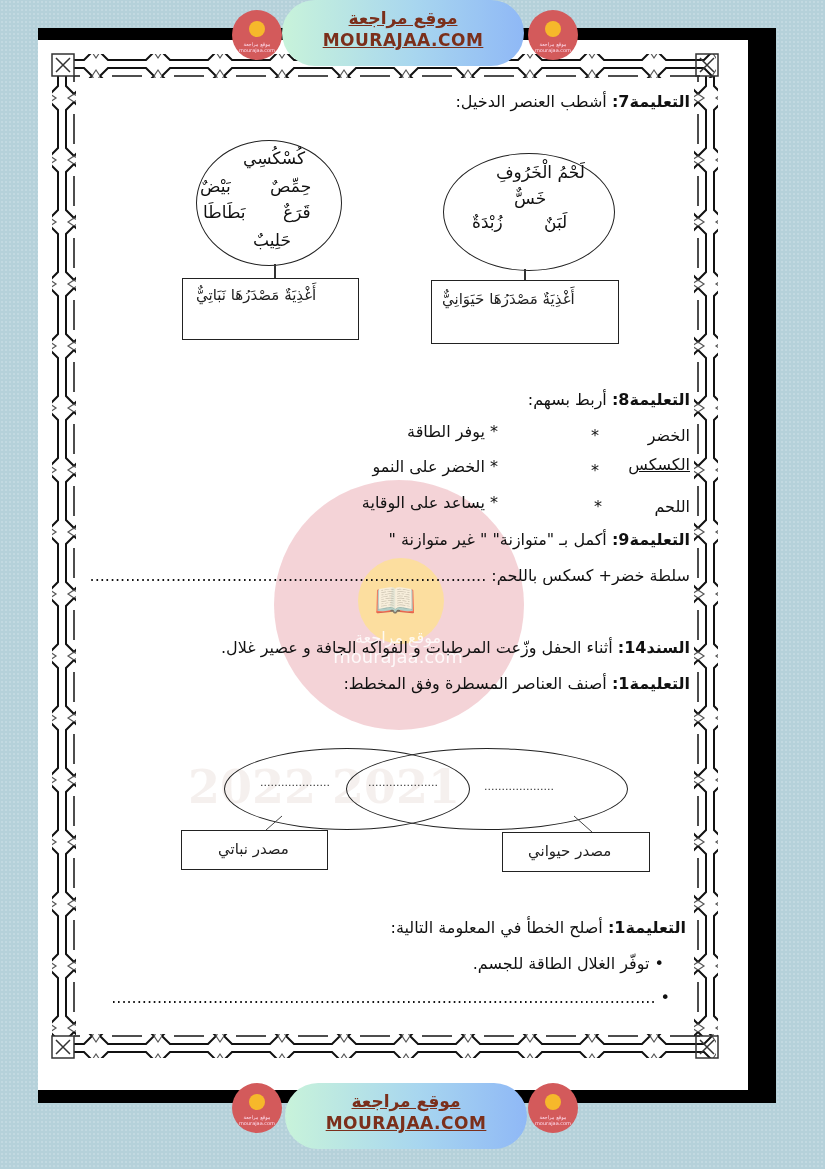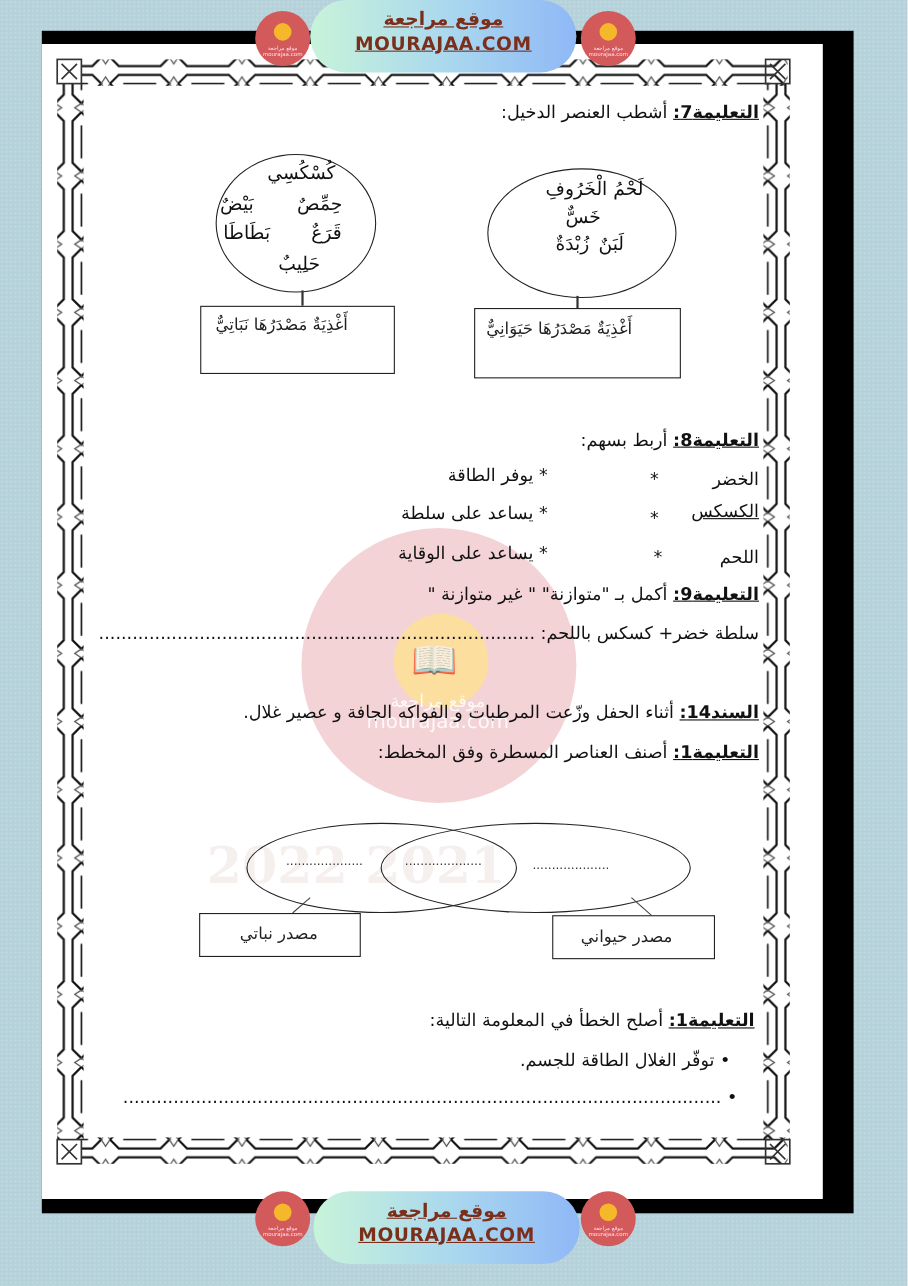--- a/index.html
+++ b/index.html
@@ -16,21 +16,21 @@
 
   .wm-circle { position:absolute; left:236px; top:440px; width:250px; height:250px; border-radius:50%; background:rgba(226,140,150,0.38); }
   .wm-inner { position:absolute; left:320px; top:518px; width:86px; height:86px; border-radius:50%; background:rgba(255,226,140,0.75); }
   .wm-book { position:absolute; left:336px; top:540px; font-size:34px; color:#b79b6a; opacity:0.7; }
   .wm-text1 { position:absolute; left:300px; top:588px; width:120px; text-align:center; color:rgba(255,255,255,0.85); font-size:16px; direction:rtl; }
   .wm-text2 { position:absolute; left:270px; top:606px; width:180px; text-align:center; color:rgba(255,255,255,0.85); font-size:18px; }
   .faint { position:absolute; color:rgba(200,170,160,0.18); font-family:"DejaVu Serif", serif; font-weight:bold; }
 
   .rtl { direction:rtl; unicode-bidi:embed; }
   .line { position:absolute; color:#111; font-size:16px; white-space:nowrap; }
-  .label-u { font-weight:bold; text-decoration:underline; }
+  .label-u { font-weight:bold; }
   .ul { }
 
   .ellipse { position:absolute; border:1.5px solid #222; border-radius:50%; }
   .box { position:absolute; border:1.5px solid #222; background:#fff; }
   .box-text { position:absolute; font-size:15px; color:#222; direction:rtl; white-space:nowrap; }
   .food { position:absolute; font-size:17px; color:#111; direction:rtl; white-space:nowrap; }
   .stem { position:absolute; width:1.5px; background:#333; }
   .dots { position:absolute; font-size:11px; color:#333; letter-spacing:0; white-space:nowrap; }
 
   .banner { position:absolute; width:242px; height:66px; border-radius:33px; background:linear-gradient(90deg,#c8f3da,#a8d6ef 55%,#8fb8f6); text-align:center; }
@@ -96,21 +96,21 @@
   <div class="food" style="left:165px;top:162px;">بَطَاطَا</div>
   <div class="food" style="left:245px;top:162px;">قَرَعٌ</div>
   <div class="food" style="left:215px;top:190px;text-align:center;">حَلِيبٌ</div>
   <div class="stem" style="left:236px;top:224px;height:14px;"></div>
   <div class="box" style="left:144px;top:238px;width:175px;height:60px;"></div>
   <div class="box-text" style="left:158px;top:246px;">أَغْذِيَةٌ مَصْدَرُهَا نَبَاتِيٌّ</div>
 
   <div class="ellipse" style="left:405px;top:113px;width:170px;height:116px;"></div>
   <div class="food" style="left:458px;top:122px;text-align:right;">لَحْمُ الْخَرُوفِ</div>
   <div class="food" style="left:476px;top:148px;">خَسٌّ</div>
-  <div class="food" style="left:434px;top:172px;margin-left:33px;">زُبْدَةٌ</div>
+  <div class="food" style="left:434px;top:172px;">زُبْدَةٌ</div>
   <div class="food" style="left:506px;top:172px;">لَبَنٌ</div>
   <div class="stem" style="left:486px;top:229px;height:12px;"></div>
   <div class="box" style="left:393px;top:240px;width:186px;height:62px;"></div>
   <div class="box-text" style="left:404px;top:250px;">أَغْذِيَةٌ مَصْدَرُهَا حَيَوَانِيٌّ</div>
 
   <div class="line rtl" style="right:58px;top:350px;">
     <span class="label-u">التعليمة8:</span>
     <span>أربط بسهم:</span>
   </div>
 
@@ -118,21 +118,21 @@
   <div class="line" style="left:553px;top:386px;">*</div>
   <div class="line rtl" style="right:250px;top:382px;">
     <span>*</span>
     <span>يوفر الطاقة</span>
   </div>
 
   <div class="line rtl" style="right:58px;top:415px;text-decoration:underline;">الكسكس</div>
   <div class="line" style="left:553px;top:421px;">*</div>
   <div class="line rtl" style="right:250px;top:417px;">
     <span>*</span>
-    <span>يساعد على سلطة</span>
+    <span>الخضر على النمو</span>
   </div>
 
   <div class="line rtl" style="right:58px;top:457px;">اللحم</div>
   <div class="line" style="left:556px;top:457px;">*</div>
   <div class="line rtl" style="right:250px;top:453px;">
     <span>*</span>
     <span>يساعد على الوقاية</span>
   </div>
 
   <div class="line rtl" style="right:58px;top:490px;">

